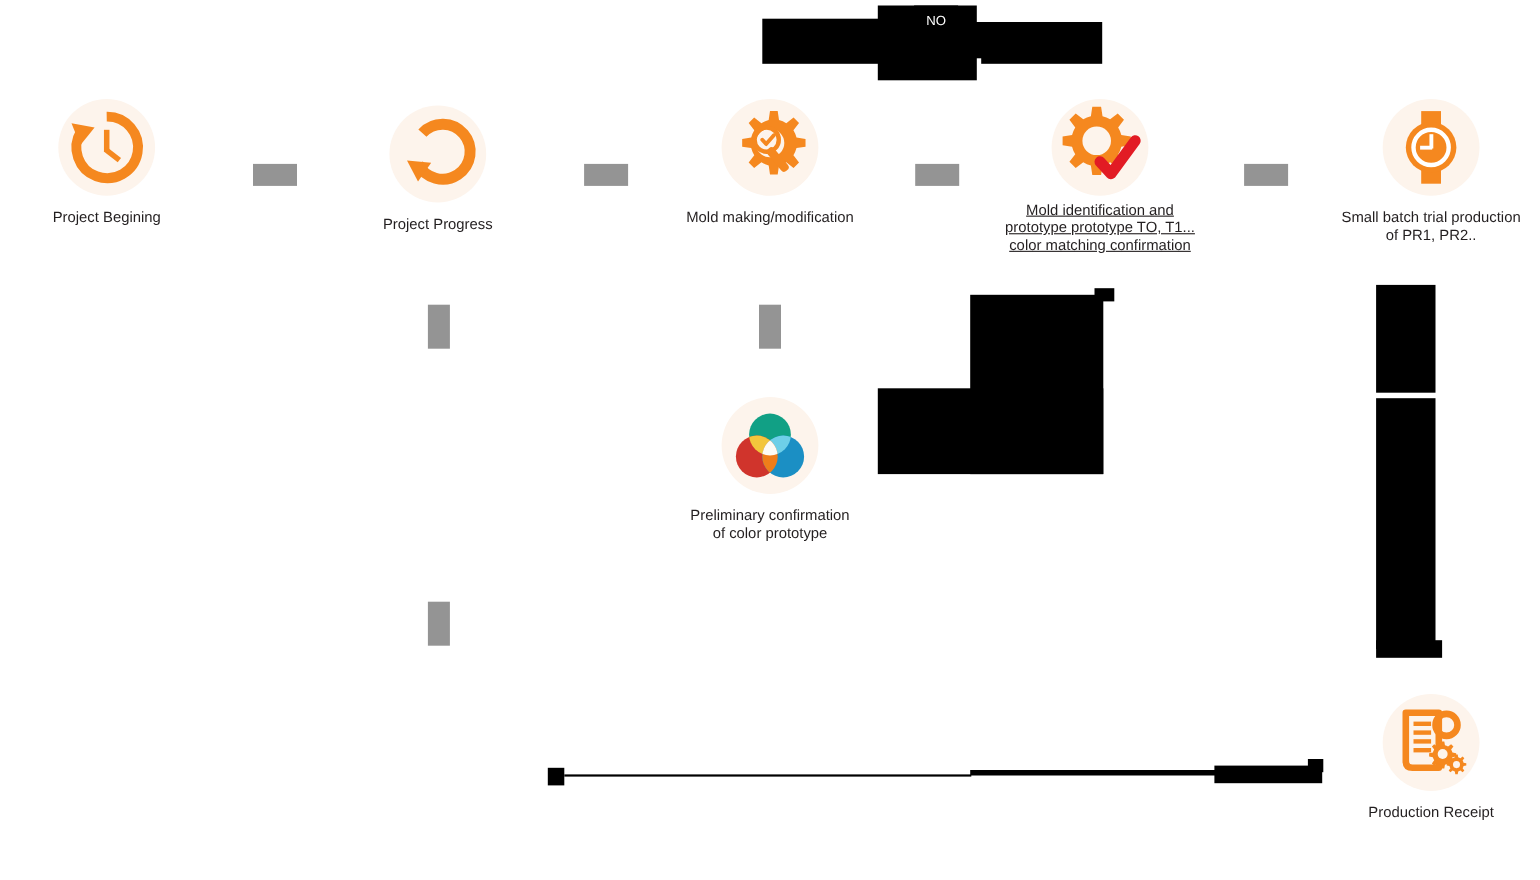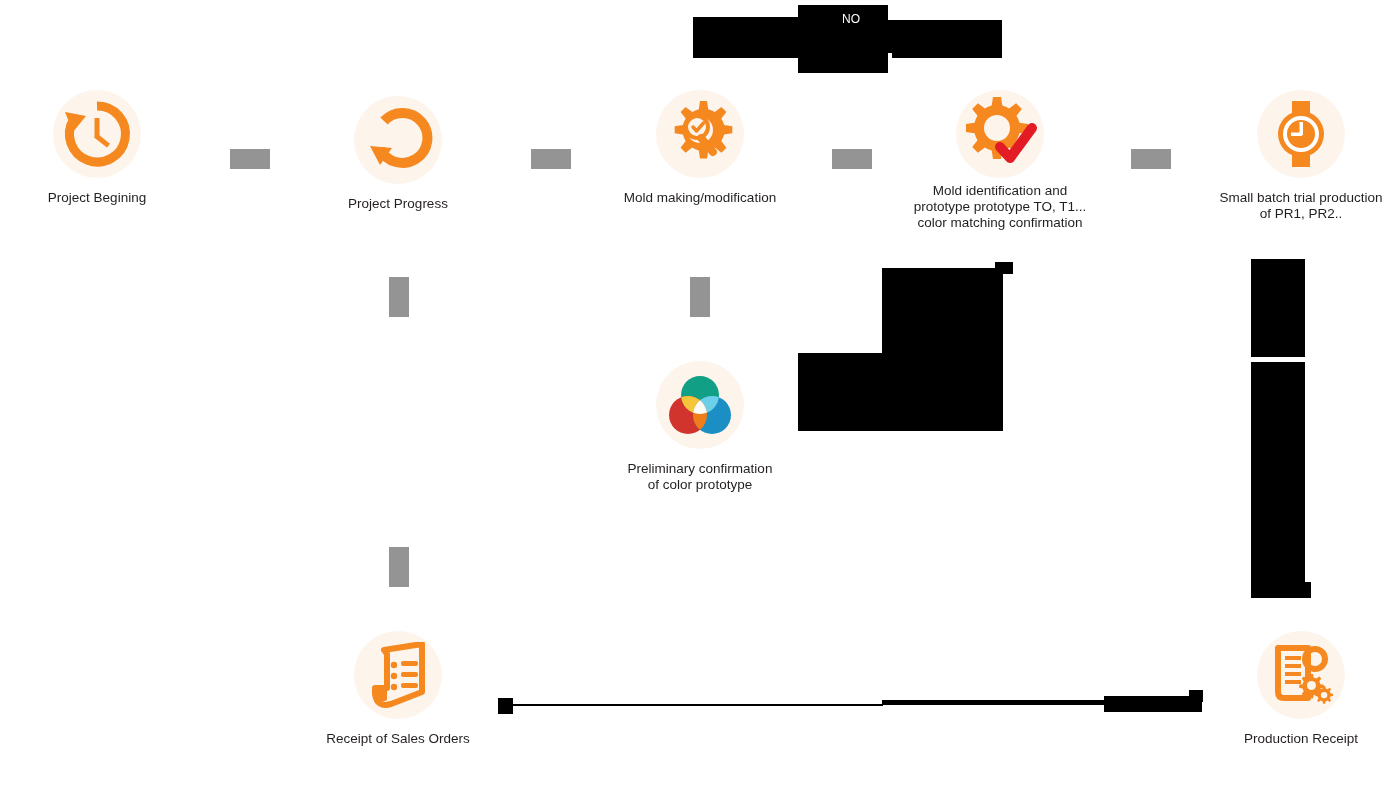--- a/index.html
+++ b/index.html
@@ -120,21 +120,21 @@
           <circle cx="37" cy="33" r="13" fill="#fdf4ec"></circle>
         </g>
         <circle cx="34" cy="30" r="11" fill="none" stroke="#f5881f" stroke-width="4"></circle>
         <path d="M30 30 l3.5 4 l7-8" fill="none" stroke="#f5881f" stroke-width="3.5" stroke-linecap="round" stroke-linejoin="round"></path>
         <rect x="40" y="35" width="8" height="26" rx="3.5" fill="#f5881f" transform="rotate(-40 44 48)"></rect>
       </svg>
     </div>
     <div class="node-label">Mold making/modification</div>
   </div>
 
-  <div class="node" style="left:900px; top:90px;">
+  <div class="node" style="left:900px; top:90px;text-decoration:underline;">
     <div class="node-icon-wrap">
       <svg width="80" height="78" viewBox="0 0 80 78" aria-hidden="true">
         <g fill="#f5881f">
           <path d="M33 2 l8 0 l1.3 8.6 a24 24 0 0 1 6.9 2.9 l6.9-5.3 l5.7 5.7 l-5.3 6.9 a24 24 0 0 1 2.9 6.9 l8.6 1.3 l0 8 l-8.6 1.3 a24 24 0 0 1-2.9 6.9 l5.3 6.9 l-5.7 5.7 l-6.9-5.3 a24 24 0 0 1-6.9 2.9 l-1.3 8.6 l-8 0 l-1.3-8.6 a24 24 0 0 1-6.9-2.9 l-6.9 5.3 l-5.7-5.7 l5.3-6.9 a24 24 0 0 1-2.9-6.9 l-8.6-1.3 l0-8 l8.6-1.3 a24 24 0 0 1 2.9-6.9 l-5.3-6.9 l5.7-5.7 l6.9 5.3 a24 24 0 0 1 6.9-2.9 z"></path>
           <circle cx="37" cy="33" r="13" fill="#fdf4ec"></circle>
         </g>
         <path d="M40 52 l10 11 l22-30" fill="none" stroke="#e21b24" stroke-width="10" stroke-linecap="round" stroke-linejoin="round"></path>
       </svg>
     </div>
     <div class="node-label" style="margin-top:5px;">Mold identification and
@@ -191,35 +191,20 @@
                 <circle cx="47" cy="45" r="19" fill="#fdfbf6"></circle>
               </g>
             </g>
         </g>
       </svg>
     </div>
     <div class="node-label">Preliminary confirmation
 of color prototype</div>
   </div>
 
-  <div class="node" style="left:298px; top:631px;">
-    <div class="node-icon-wrap">
-      <svg width="66" height="66" viewBox="0 0 66 66" aria-hidden="true">
-        <path d="M19 8 L57 2 L57 50 L26 62 Q12 66 10 52 L10 46 L22 46 L22 12 Z" fill="none" stroke="#f5881f" stroke-width="6" stroke-linejoin="round"></path>
-        <path d="M10 46 L22 46 L22 58 Q12 64 10 52 Z" fill="#f5881f"></path>
-        <circle cx="29" cy="23" r="3.2" fill="#f5881f"></circle>
-        <rect x="36" y="19" width="17" height="5" rx="2" fill="#f5881f"></rect>
-        <circle cx="29" cy="34" r="3.2" fill="#f5881f"></circle>
-        <rect x="36" y="30" width="17" height="5" rx="2" fill="#f5881f"></rect>
-        <circle cx="29" cy="45" r="3.2" fill="#f5881f"></circle>
-        <rect x="36" y="41" width="17" height="5" rx="2" fill="#f5881f"></rect>
-      </svg>
-    </div>
-    <div class="node-label">Receipt of Sales Orders</div>
-  </div>
 
   <div class="node" style="left:1201px; top:631px;">
     <div class="node-icon-wrap">
       <svg width="66" height="66" viewBox="0 0 66 66" aria-hidden="true">
         <path d="M10 6 L40 6 L40 56 L16 56 Q10 56 10 50 Z" fill="none" stroke="#f5881f" stroke-width="6" stroke-linejoin="round"></path>
         <rect x="17" y="14" width="16" height="4" fill="#f5881f"></rect>
         <rect x="17" y="22" width="16" height="4" fill="#f5881f"></rect>
         <rect x="17" y="30" width="16" height="4" fill="#f5881f"></rect>
         <rect x="17" y="38" width="16" height="4" fill="#f5881f"></rect>
         <circle cx="47" cy="17" r="10" fill="none" stroke="#f5881f" stroke-width="6"></circle>

